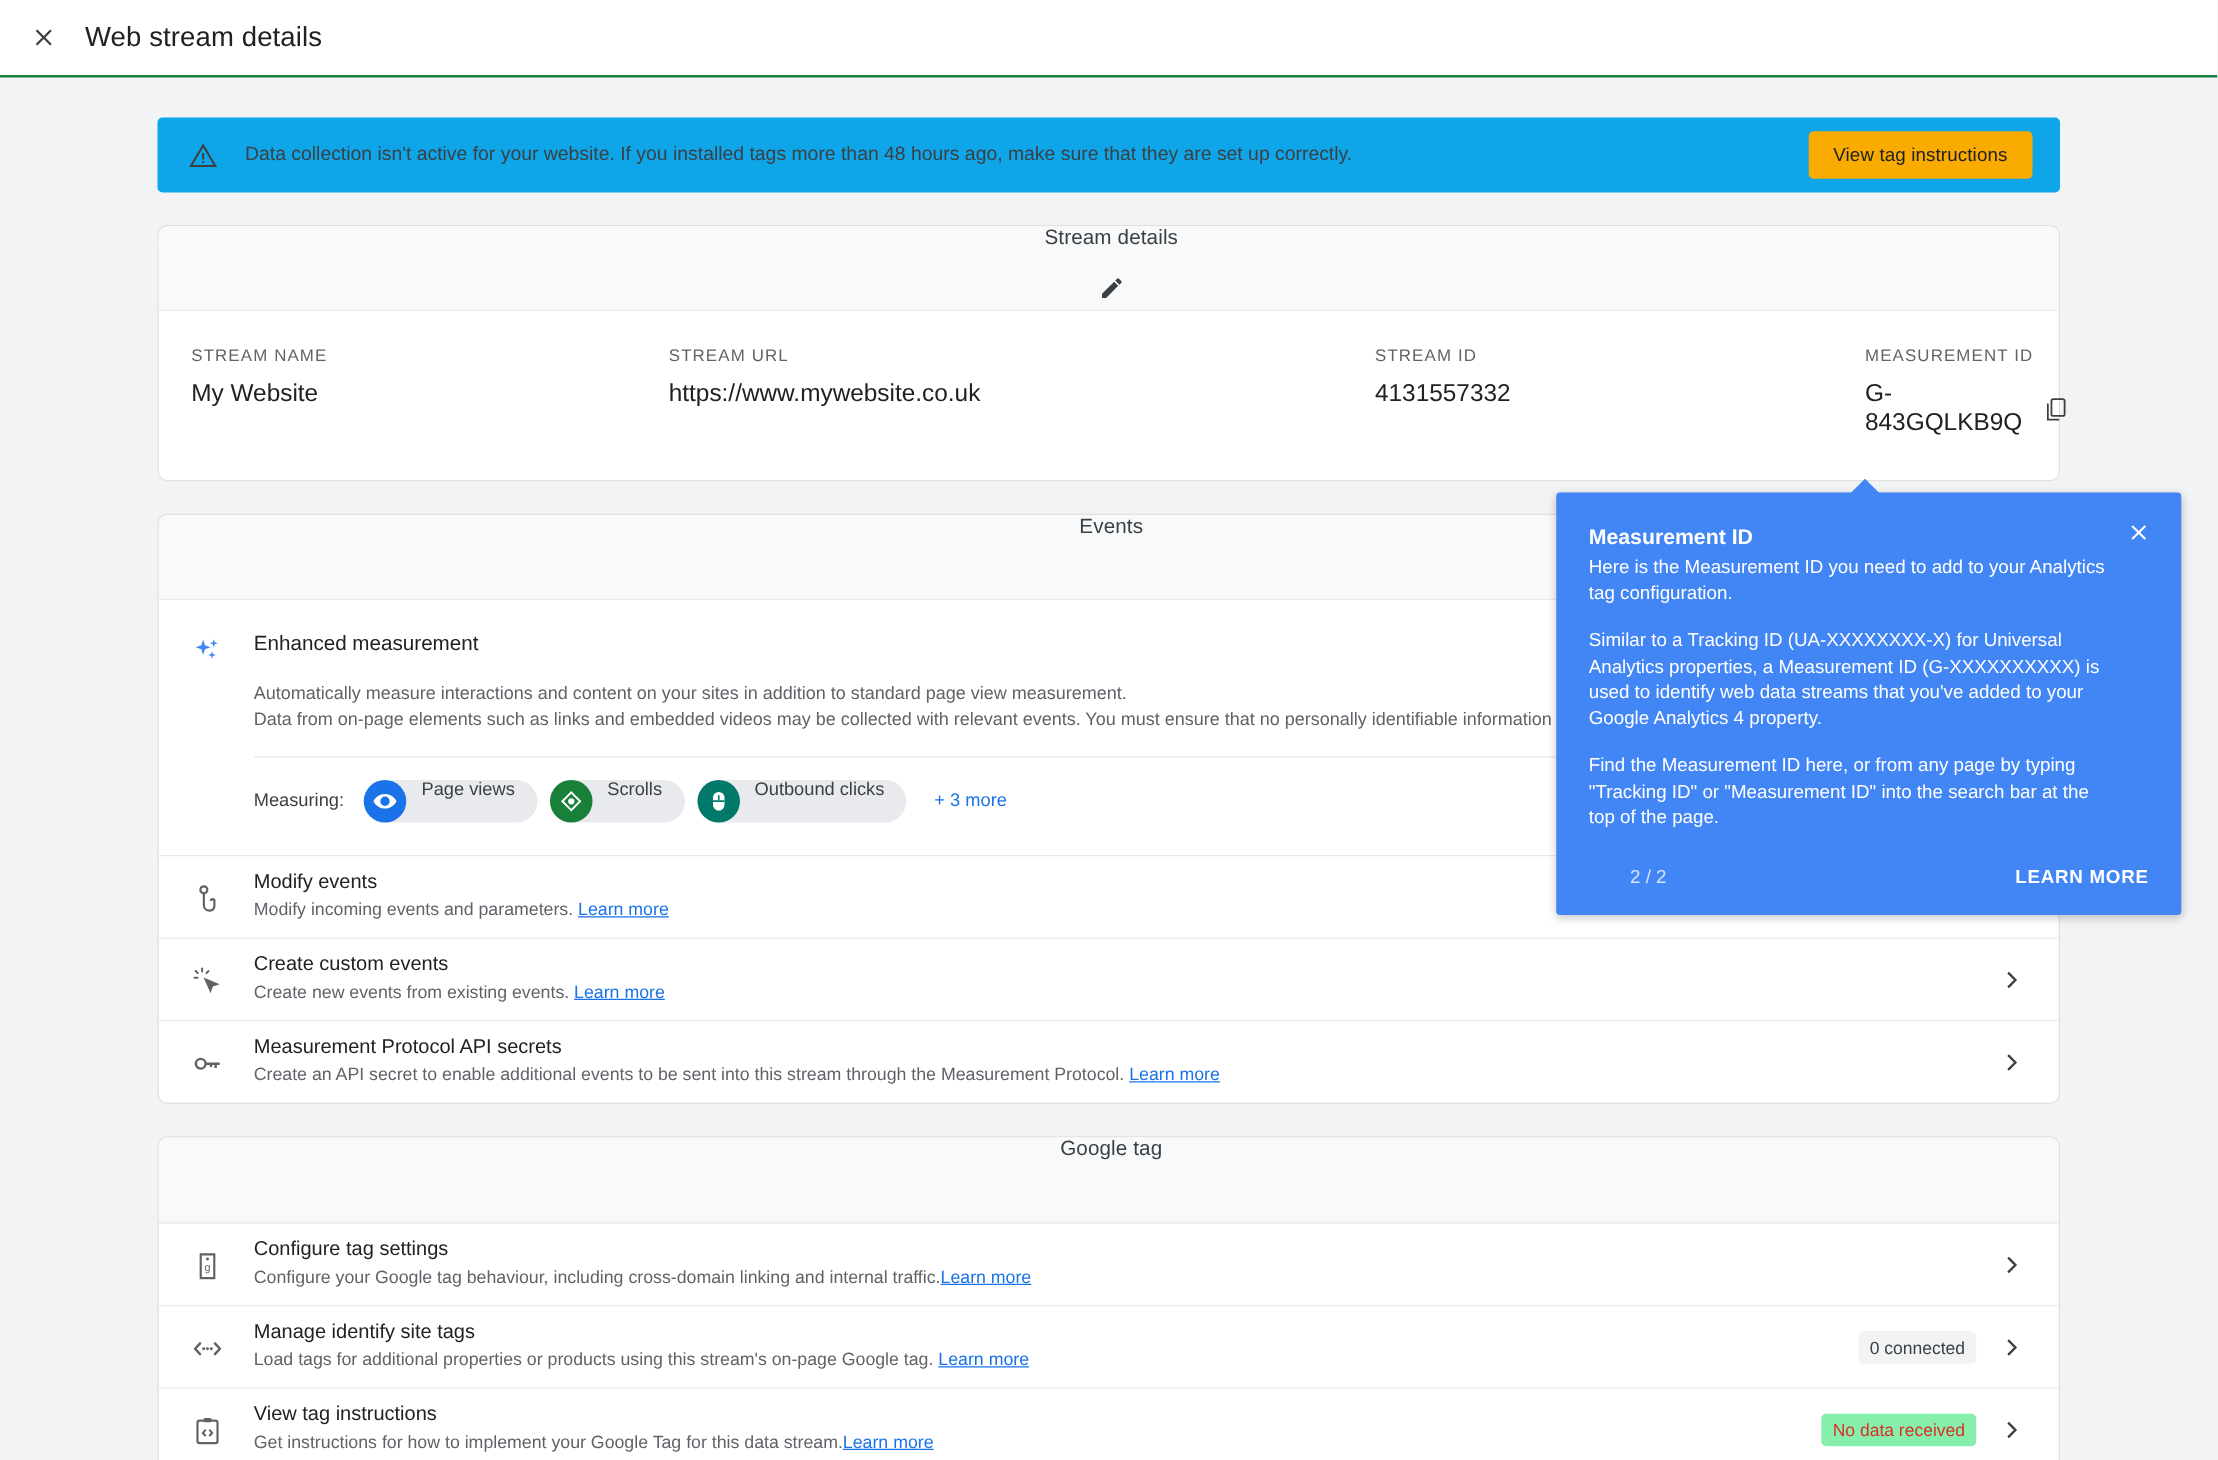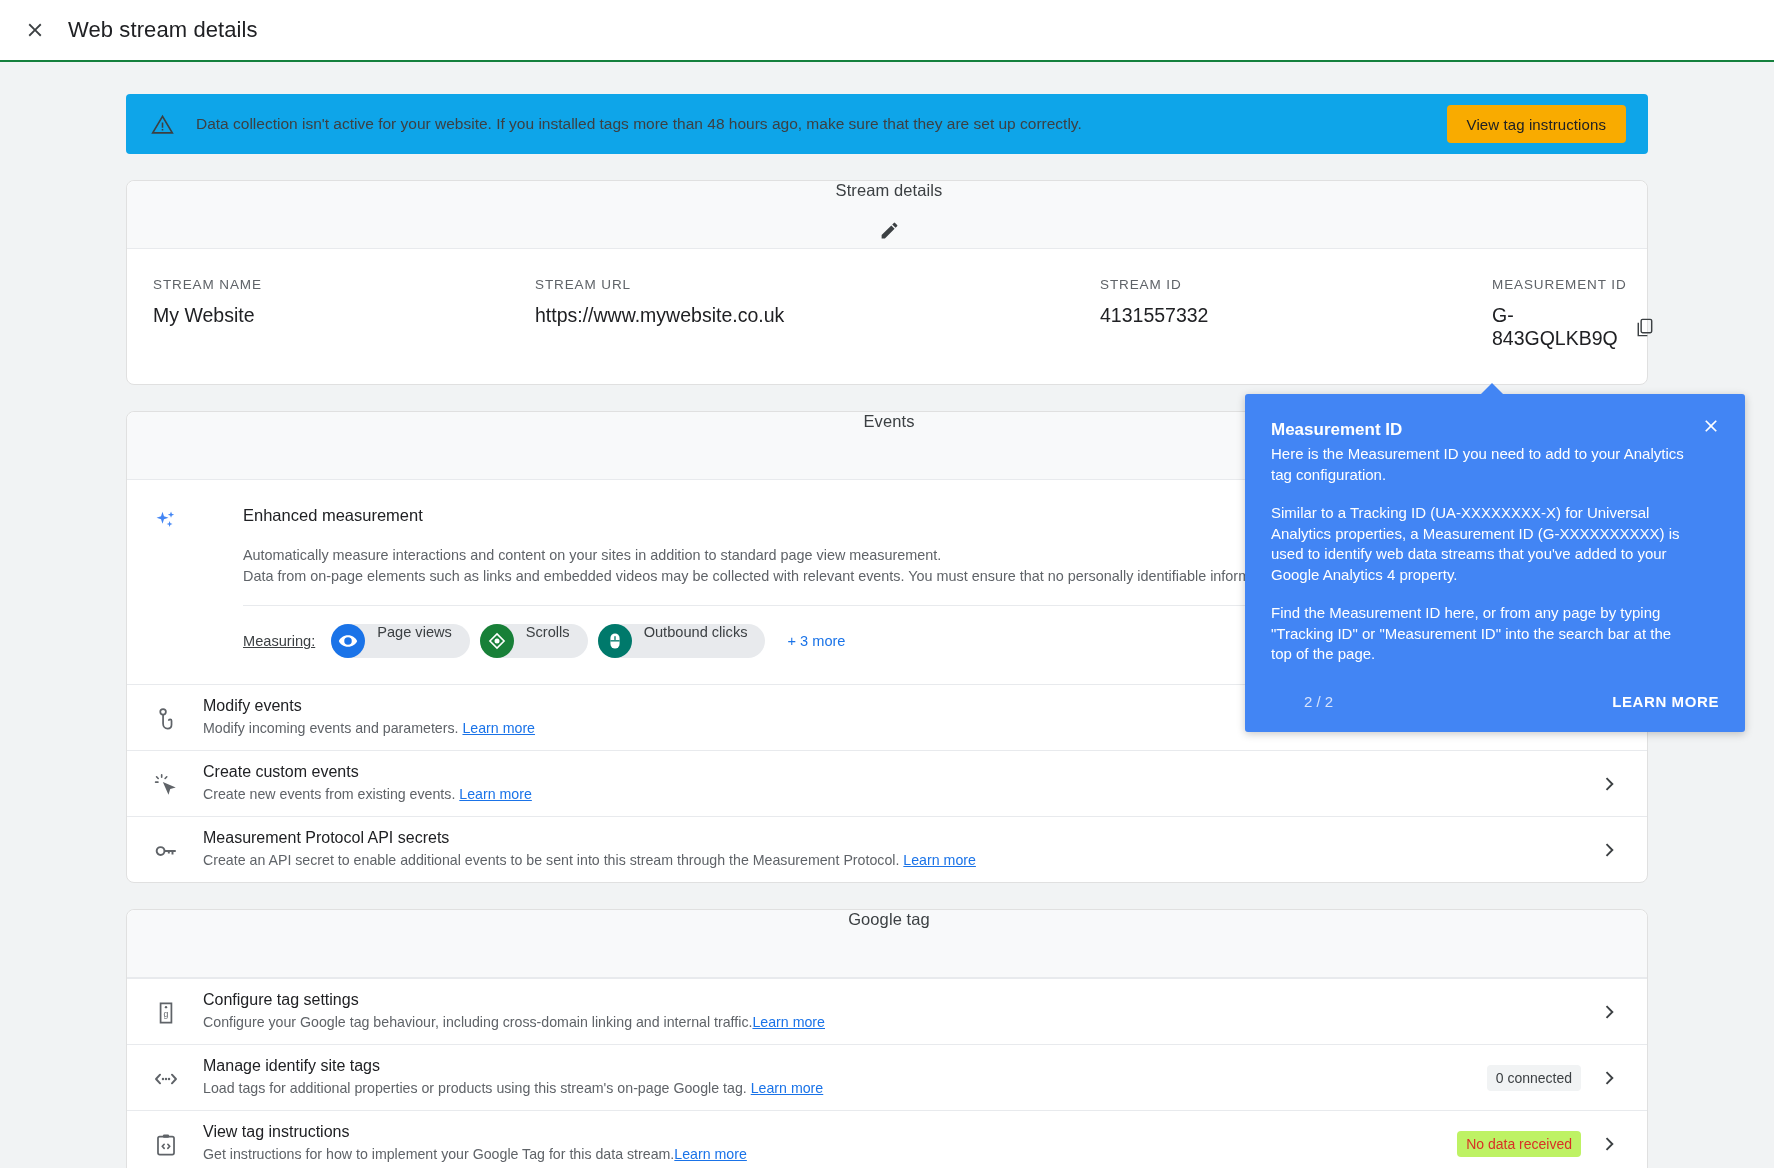--- a/index.html
+++ b/index.html
@@ -130,21 +130,20 @@
     display:flex; align-items:center; justify-content:center;
     cursor: pointer;
     flex: 0 0 auto;
   }
 
   
   .em-block {
     display: flex;
     padding: 26px 26px 0 22px;
     position: relative;
-    gap: 40px;
   }
   .row-icon {
     width: 34px;
     flex: 0 0 34px;
     display: flex;
     justify-content: center;
     padding-top: 2px;
   }
   .em-body { flex: 1 1 auto; padding-left: 20px; }
   .em-title {
@@ -166,21 +165,20 @@
   .measuring-row {
     display: flex;
     align-items: center;
     padding: 18px 0 26px 0;
     gap: 10px;
   }
   .measuring-label {
     font-size: 14.6px;
     color: #3c4043;
     margin-right: 6px;
-    text-decoration: underline;
   }
   .chip {
     display: inline-flex;
     align-items: flex-start;
     background: #e8eaed;
     border-radius: 18px;
     height: 34px;
     padding-right: 18px;
     cursor: pointer;
   }
@@ -238,21 +236,21 @@
   }
   .badge-grey {
     background: #f1f3f4;
     color: #3c4043;
     font-size: 14px;
     border-radius: 4px;
     padding: 5px 9px;
     white-space: nowrap;
   }
   .badge-warn {
-    background: #bef264;
+    background: #86efac;
     color: #d93025;
     font-size: 14px;
     border-radius: 4px;
     padding: 5px 9px;
     white-space: nowrap;
     margin-left: 16px;
   }
   .chevron {
     width: 24px; height: 24px;
     display:flex; align-items:center; justify-content:center;

